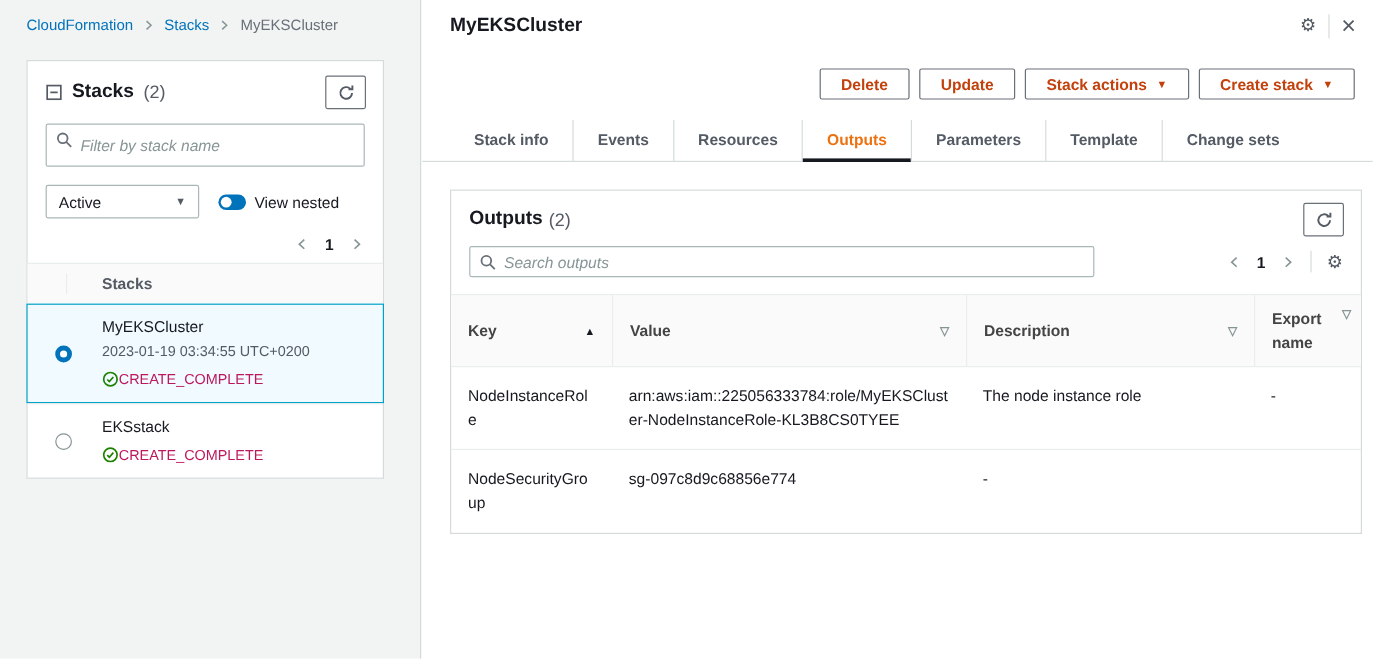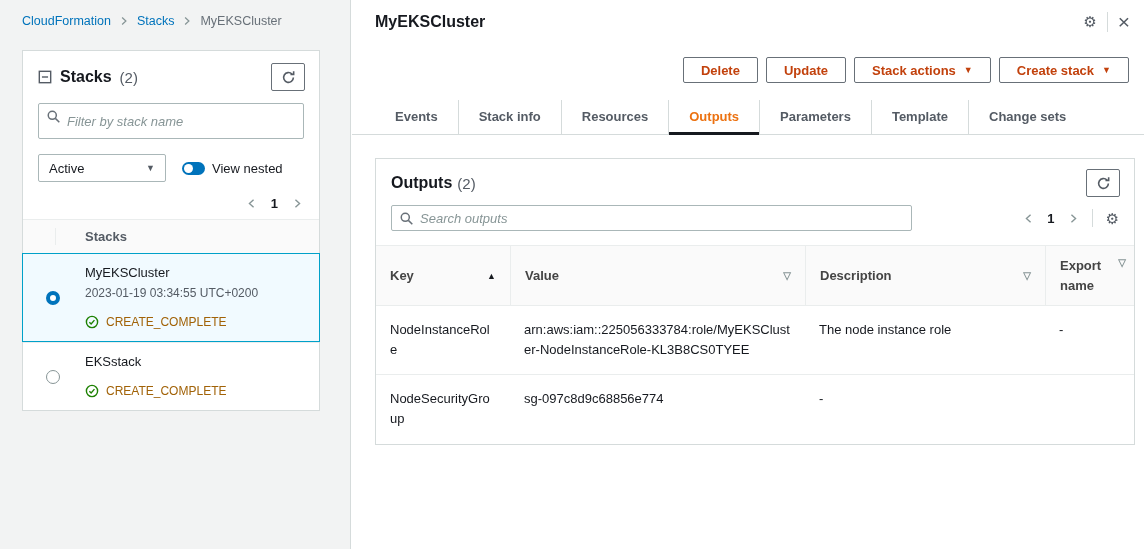--- a/index.html
+++ b/index.html
@@ -41,21 +41,21 @@
   .list-header { border-top:1px solid #eaeded; background:#fafafa; padding:9px 15px 9px 62px; font-size:13px; font-weight:bold; color:#545b64; position:relative; }
   .list-header .col-div { position:absolute; left:32px; top:8px; bottom:8px; width:1px; background:#eaeded; }
 
   .stack-row { position:relative; padding:11px 14px 12px 62px; border-top:1px solid #eaeded; cursor:pointer; }
   .stack-row.selected { background:#f1faff; border:1px solid #00a1c9; margin:0 -1px; }
   .radio { position:absolute; left:23px; top:50%; margin-top:-7px; width:14px; height:14px; border-radius:50%; background:#fff; }
   .radio.on { border:4.5px solid #0073bb; }
   .radio.off { border:1.5px solid #879596; }
   .stack-name { font-size:13px; color:#16191f; }
   .stack-time { font-size:12px; color:#545b64; margin-top:6px; }
-  .stack-status { margin-top:15px; display:flex; align-items:center; gap:7px; font-size:12px; color:#a16207; }
+  .stack-status { margin-top:9px; display:flex; align-items:center; gap:0; font-size:12px; color:#be185d; }
   .stack-status svg { width:14px; height:14px; }
 
   
   .resize-handle { position:absolute; left:355px; top:268px; display:flex; gap:2px; cursor:col-resize; }
   .resize-handle i { display:block; width:2.5px; height:15px; background:#687078; }
 
   
   .main-region { position:absolute; left:352px; top:0; width:792px; height:549px; background:#fff; }
   .main-head { display:flex; align-items:center; padding:11px 14px 0 23px; }
   .main-title { font-size:16px; font-weight:bold; }
@@ -225,22 +225,22 @@
           <span>Stack actions</span>
           <span class="caret">▼</span>
         </button>
       <button class="btn">
           <span>Create stack</span>
           <span class="caret">▼</span>
         </button>
     </div>
 
     <div class="tabs-row">
+      <span class="tab">Stack info</span>
       <span class="tab">Events</span>
-      <span class="tab">Stack info</span>
       <span class="tab">Resources</span>
       <span class="tab active">Outputs</span>
       <span class="tab">Parameters</span>
       <span class="tab">Template</span>
       <span class="tab">Change sets</span>
     </div>
 
     <div class="outputs-card">
       <div class="outputs-head">
         <span class="outputs-title">Outputs</span>

